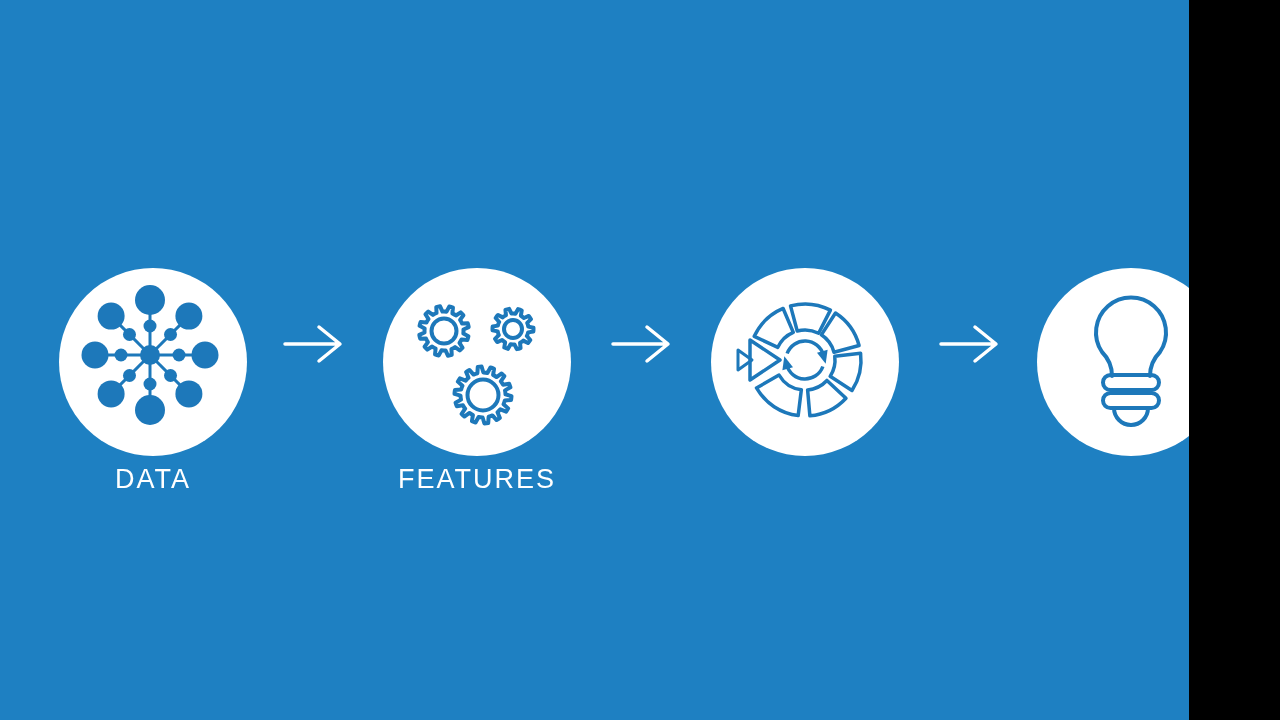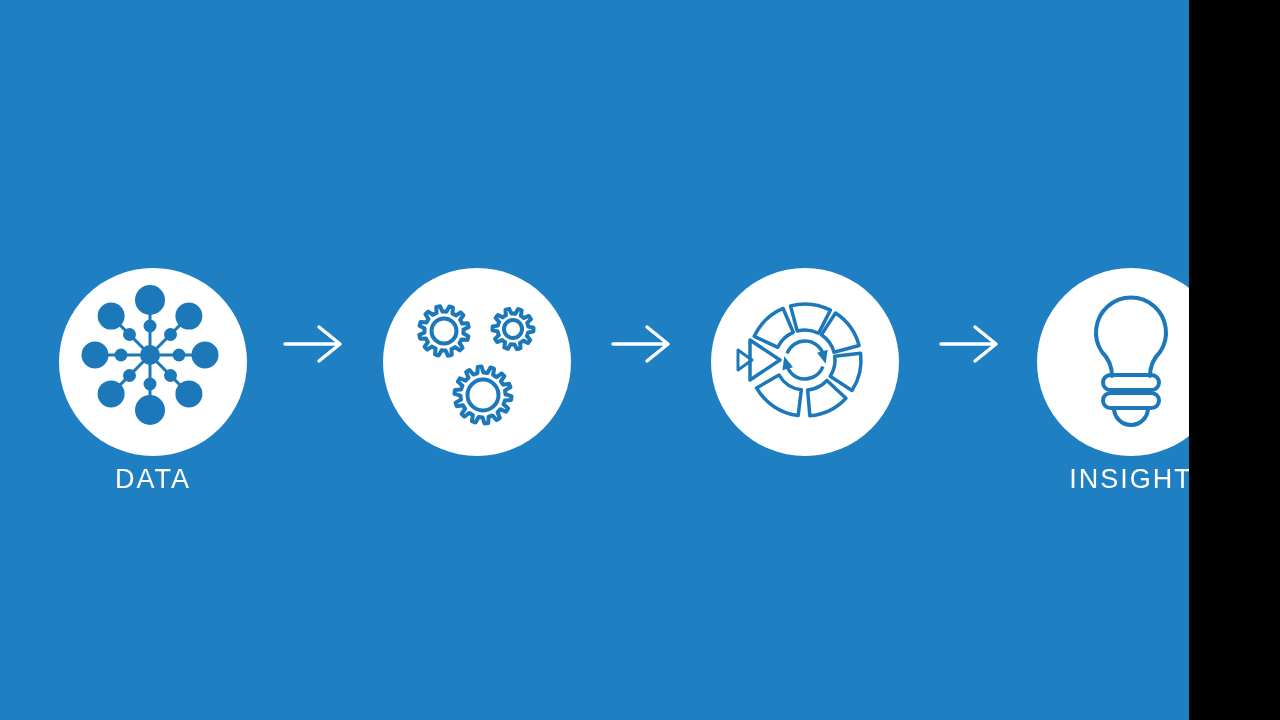--- a/index.html
+++ b/index.html
@@ -73,20 +73,21 @@
     <div class="circle">
       <svg id="icon-features" class="icon-svg" width="188" height="188" viewBox="-94 -94 188 188">
           <path d="M -13.56 -32.53 L -8.31 -34.91 A 25 25 0 0 0 -9.22 -38.73 L -14.98 -38.46 A 19.5 19.5 0 0 0 -16.93 -42.04 L -13.57 -46.73 A 25 25 0 0 0 -16.27 -49.58 L -21.13 -46.47 A 19.5 19.5 0 0 0 -24.61 -48.60 L -24.04 -54.34 A 25 25 0 0 0 -27.80 -55.45 L -30.45 -50.33 A 19.5 19.5 0 0 0 -34.53 -50.44 L -36.91 -55.69 A 25 25 0 0 0 -40.73 -54.78 L -40.46 -49.02 A 19.5 19.5 0 0 0 -44.04 -47.07 L -48.73 -50.43 A 25 25 0 0 0 -51.58 -47.73 L -48.47 -42.87 A 19.5 19.5 0 0 0 -50.60 -39.39 L -56.34 -39.96 A 25 25 0 0 0 -57.45 -36.20 L -52.33 -33.55 A 19.5 19.5 0 0 0 -52.44 -29.47 L -57.69 -27.09 A 25 25 0 0 0 -56.78 -23.27 L -51.02 -23.54 A 19.5 19.5 0 0 0 -49.07 -19.96 L -52.43 -15.27 A 25 25 0 0 0 -49.73 -12.42 L -44.87 -15.53 A 19.5 19.5 0 0 0 -41.39 -13.40 L -41.96 -7.66 A 25 25 0 0 0 -38.20 -6.55 L -35.55 -11.67 A 19.5 19.5 0 0 0 -31.47 -11.56 L -29.09 -6.31 A 25 25 0 0 0 -25.27 -7.22 L -25.54 -12.98 A 19.5 19.5 0 0 0 -21.96 -14.93 L -17.27 -11.57 A 25 25 0 0 0 -14.42 -14.27 L -17.53 -19.13 A 19.5 19.5 0 0 0 -15.40 -22.61 L -9.66 -22.04 A 25 25 0 0 0 -8.55 -25.80 L -13.67 -28.45 A 19.5 19.5 0 0 0 -13.56 -32.53 Z" fill="none" stroke="currentColor" stroke-width="4" stroke-linejoin="round"></path>
           <circle cx="-33" cy="-31" r="12.5" fill="none" stroke="currentColor" stroke-width="4"></circle>
           <path d="M 50.23 -39.16 L 53.96 -42.88 A 20.5 20.5 0 0 0 51.80 -46.07 L 46.96 -43.96 A 15.5 15.5 0 0 0 43.89 -46.34 L 44.73 -51.55 A 20.5 20.5 0 0 0 41.10 -52.86 L 38.42 -48.31 A 15.5 15.5 0 0 0 34.54 -48.43 L 32.16 -53.14 A 20.5 20.5 0 0 0 28.45 -52.06 L 28.96 -46.81 A 15.5 15.5 0 0 0 25.75 -44.63 L 21.06 -47.03 A 20.5 20.5 0 0 0 18.69 -43.98 L 22.19 -40.04 A 15.5 15.5 0 0 0 20.87 -36.38 L 15.66 -35.57 A 20.5 20.5 0 0 0 15.54 -31.71 L 20.69 -30.58 A 15.5 15.5 0 0 0 21.77 -26.84 L 18.04 -23.12 A 20.5 20.5 0 0 0 20.20 -19.93 L 25.04 -22.04 A 15.5 15.5 0 0 0 28.11 -19.66 L 27.27 -14.45 A 20.5 20.5 0 0 0 30.90 -13.14 L 33.58 -17.69 A 15.5 15.5 0 0 0 37.46 -17.57 L 39.84 -12.86 A 20.5 20.5 0 0 0 43.55 -13.94 L 43.04 -19.19 A 15.5 15.5 0 0 0 46.25 -21.37 L 50.94 -18.97 A 20.5 20.5 0 0 0 53.31 -22.02 L 49.81 -25.96 A 15.5 15.5 0 0 0 51.13 -29.62 L 56.34 -30.43 A 20.5 20.5 0 0 0 56.46 -34.29 L 51.31 -35.42 A 15.5 15.5 0 0 0 50.23 -39.16 Z" fill="none" stroke="currentColor" stroke-width="4" stroke-linejoin="round"></path>
           <circle cx="36" cy="-33" r="9" fill="none" stroke="currentColor" stroke-width="4"></circle>
           <path d="M 28.02 28.38 L 33.43 25.28 A 28.5 28.5 0 0 0 32.15 21.67 L 26.00 22.69 A 22.5 22.5 0 0 0 23.83 19.28 L 27.37 14.14 A 28.5 28.5 0 0 0 24.64 11.44 L 19.54 15.03 A 22.5 22.5 0 0 0 16.11 12.90 L 17.07 6.74 A 28.5 28.5 0 0 0 13.44 5.49 L 10.40 10.94 A 22.5 22.5 0 0 0 6.39 10.50 L 4.58 4.54 A 28.5 28.5 0 0 0 0.77 4.98 L 0.39 11.21 A 22.5 22.5 0 0 0 -3.41 12.56 L -7.63 7.97 A 28.5 28.5 0 0 0 -10.87 10.03 L -8.51 15.80 A 22.5 22.5 0 0 0 -11.34 18.67 L -17.14 16.36 A 28.5 28.5 0 0 0 -19.16 19.62 L -14.53 23.80 A 22.5 22.5 0 0 0 -15.85 27.61 L -22.07 28.05 A 28.5 28.5 0 0 0 -22.48 31.86 L -16.49 33.62 A 22.5 22.5 0 0 0 -16.02 37.62 L -21.43 40.72 A 28.5 28.5 0 0 0 -20.15 44.33 L -14.00 43.31 A 22.5 22.5 0 0 0 -11.83 46.72 L -15.37 51.86 A 28.5 28.5 0 0 0 -12.64 54.56 L -7.54 50.97 A 22.5 22.5 0 0 0 -4.11 53.10 L -5.07 59.26 A 28.5 28.5 0 0 0 -1.44 60.51 L 1.60 55.06 A 22.5 22.5 0 0 0 5.61 55.50 L 7.42 61.46 A 28.5 28.5 0 0 0 11.23 61.02 L 11.61 54.79 A 22.5 22.5 0 0 0 15.41 53.44 L 19.63 58.03 A 28.5 28.5 0 0 0 22.87 55.97 L 20.51 50.20 A 22.5 22.5 0 0 0 23.34 47.33 L 29.14 49.64 A 28.5 28.5 0 0 0 31.16 46.38 L 26.53 42.20 A 22.5 22.5 0 0 0 27.85 38.39 L 34.07 37.95 A 28.5 28.5 0 0 0 34.48 34.14 L 28.49 32.38 A 22.5 22.5 0 0 0 28.02 28.38 Z" fill="none" stroke="currentColor" stroke-width="4" stroke-linejoin="round"></path>
           <circle cx="6" cy="33" r="15.5" fill="none" stroke="currentColor" stroke-width="4"></circle>
         </svg>
     </div>
+    <div class="step-label">FEATURES</div>
   </div>
 
   <div class="arrow" style="left:609px">
     <svg width="64" height="48" viewBox="0 0 64 48">
       <path d="M 4 24 H 56 M 38 7 L 59 24 L 38 41" fill="none" stroke="currentColor" stroke-width="3.5" stroke-linecap="round" stroke-linejoin="round"></path>
     </svg>
   </div>
 
   <div class="step" style="left:711px">
     <div class="circle">
@@ -119,16 +120,15 @@
     <div class="circle">
       <svg class="icon-svg" width="188" height="188" viewBox="-94 -94 188 188">
         <g transform="translate(0,-1)">
           <path d="M -19 15 Q -19 1 -29 -9 A 35 35 0 1 1 29 -9 Q 19 1 19 15" fill="none" stroke="currentColor" stroke-width="4" stroke-linecap="round"></path>
           <rect x="-28" y="14" width="56" height="15" rx="7.5" fill="none" stroke="currentColor" stroke-width="4"></rect>
           <rect x="-28" y="32" width="56" height="15" rx="7.5" fill="none" stroke="currentColor" stroke-width="4"></rect>
           <path d="M -17 47 A 17 17 0 0 0 17 47" fill="none" stroke="currentColor" stroke-width="4"></path>
         </g>
       </svg>
     </div>
-    <div class="step-label">INSIGHT</div>
   </div>
 
 </div>
 
 </body></html>

